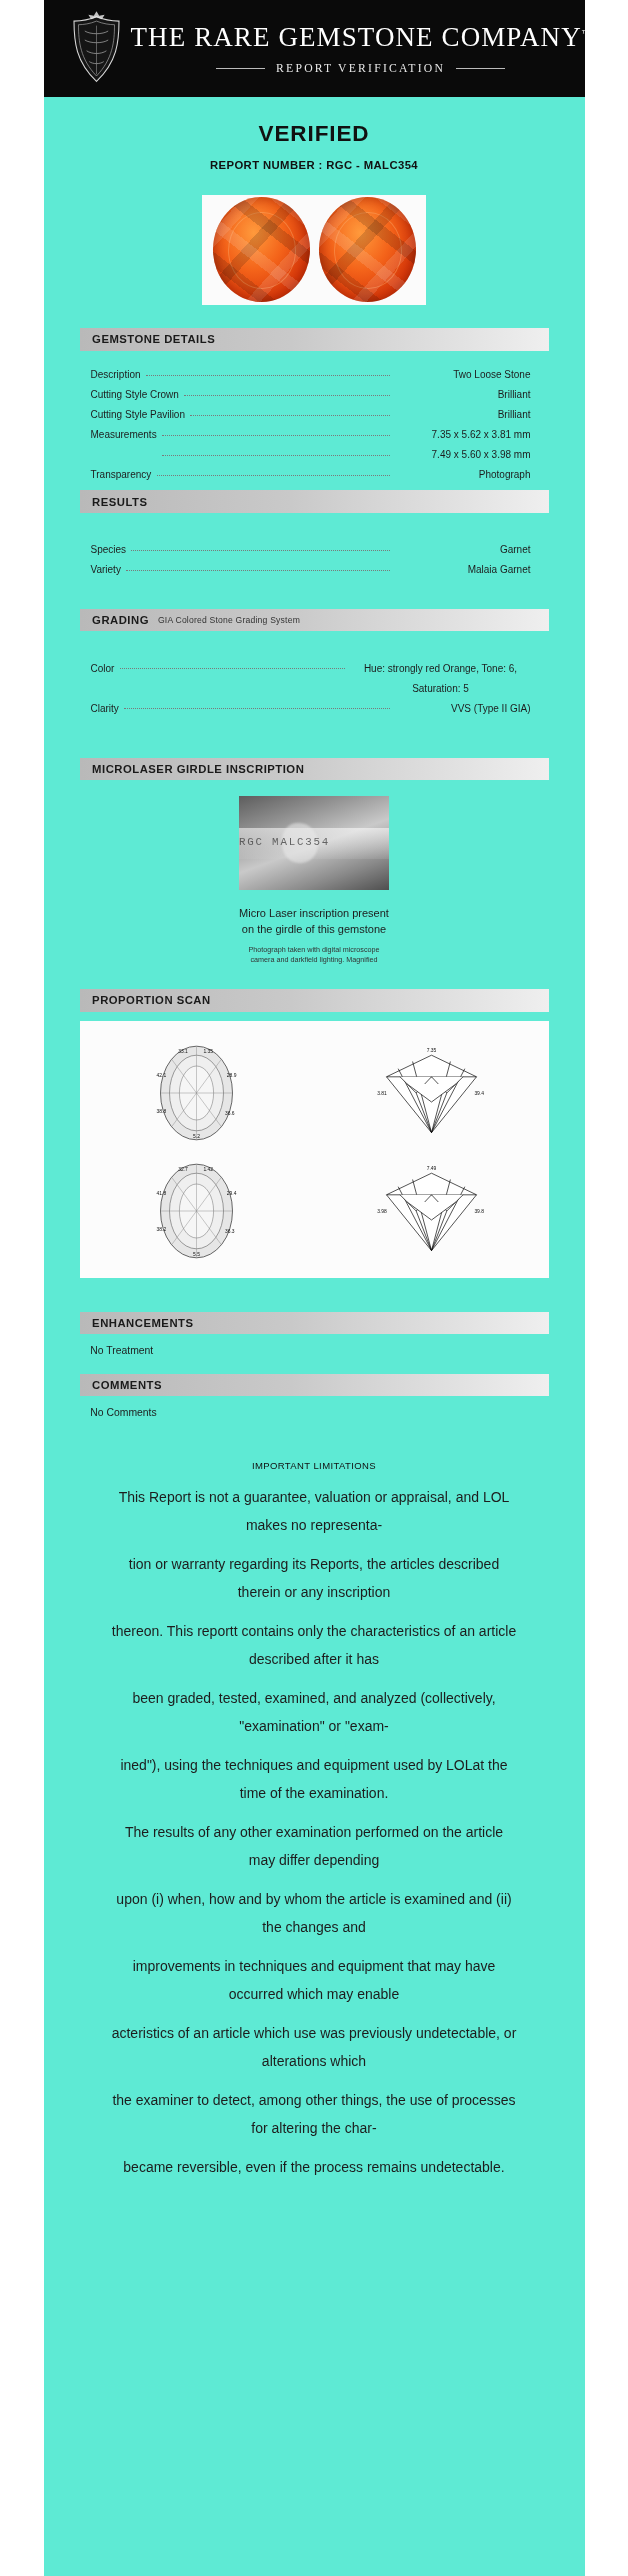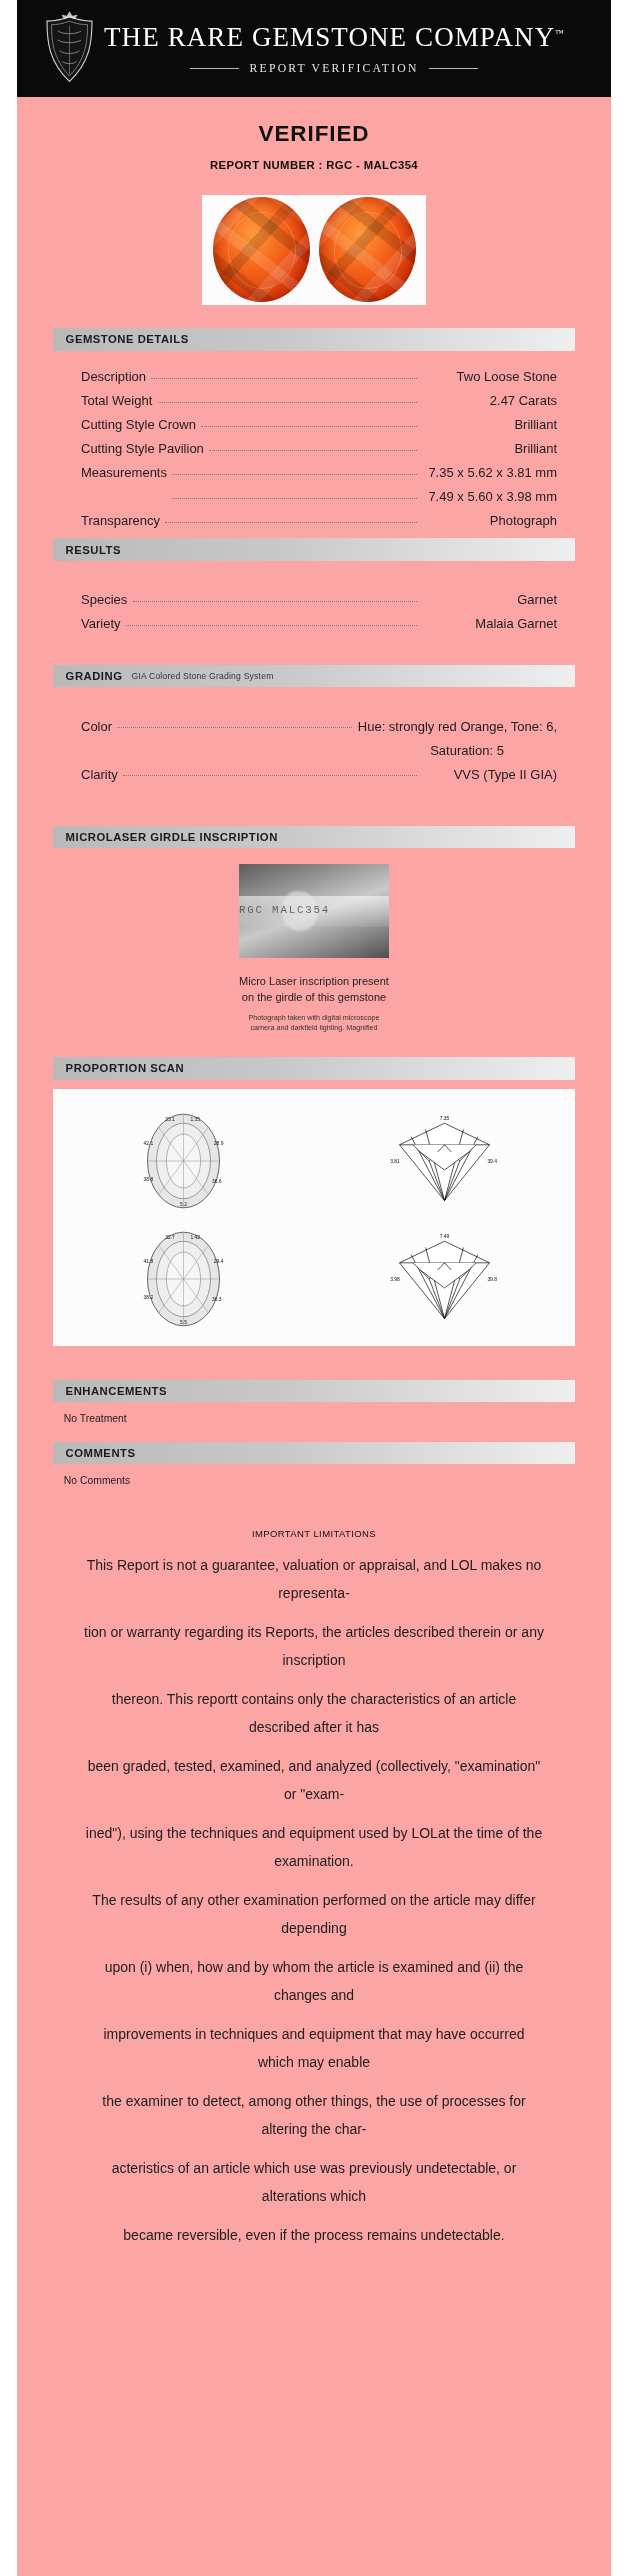--- a/index.html
+++ b/index.html
@@ -5,24 +5,24 @@
   html, body {
     margin: 0;
     padding: 0;
     background: #ffffff;
   }
   body {
     font-family: "Liberation Sans", sans-serif;
     color: #222;
   }
   .page {
-    width: 594px;
+    width: 541px;
     min-height: 2576px;
     margin: 0 auto;
-    background: #fca5a5;
+    background: #5eead4;
     position: relative;
     box-sizing: border-box;
   }
 
   
   .header {
     background: #0a0a0a;
     height: 97px;
     display: flex;
     align-items: center;
@@ -157,24 +157,24 @@
   }
 
   
   .details {
     margin: 0 36px;
     padding: 14.4px 0 5.4px 0;
   }
   .row {
     display: flex;
     align-items: baseline;
-    font-size: 13px;
+    font-size: 10px;
     color: #1d1d1d;
     padding: 4.5px 0;
-    margin-left: 28px;
+    margin-left: 11px;
     margin-right: 18px;
   }
   .row .label {
     white-space: nowrap;
   }
   .row .dots {
     flex: 1;
     border-bottom: 0.9px dotted #7a7a7a;
     margin: 0 5.4px;
     position: relative;
@@ -351,25 +351,20 @@
   <div class="section-bar">
     <span class="title">GEMSTONE DETAILS</span>
   </div>
   <div class="details">
     <div class="row">
       <span class="label">Description</span>
       <span class="dots"></span>
       <span class="value">Two Loose Stone</span>
     </div>
     <div class="row">
-      <span class="label">Total Weight</span>
-      <span class="dots"></span>
-      <span class="value">2.47 Carats</span>
-    </div>
-    <div class="row">
       <span class="label">Cutting Style Crown</span>
       <span class="dots"></span>
       <span class="value">Brilliant</span>
     </div>
     <div class="row">
       <span class="label">Cutting Style Pavilion</span>
       <span class="dots"></span>
       <span class="value">Brilliant</span>
     </div>
     <div class="row">
@@ -563,20 +558,20 @@
     <div class="limitations-title">IMPORTANT LIMITATIONS</div>
     <div class="limitations-body">
       <p>This Report is not a guarantee, valuation or appraisal, and LOL makes no representa-</p>
       <p>tion or warranty regarding its Reports, the articles described therein or any inscription</p>
       <p>thereon. This reportt contains only the characteristics of an article described after it has</p>
       <p>been graded, tested, examined, and analyzed (collectively, "examination" or "exam-</p>
       <p>ined"), using the techniques and equipment used by LOLat the time of the examination.</p>
       <p>The results of any other examination performed on the article may differ depending</p>
       <p>upon (i) when, how and by whom the article is examined and (ii) the changes and</p>
       <p>improvements in techniques and equipment that may have occurred which may enable</p>
+      <p>acteristics of an article which use was previously undetectable, or alterations which</p>
       <p>the examiner to detect, among other things, the use of processes for altering the char-</p>
-      <p>acteristics of an article which use was previously undetectable, or alterations which</p>
       <p>became reversible, even if the process remains undetectable.</p>
     </div>
   </div>
 
 </div>
 
 
 </body></html>

